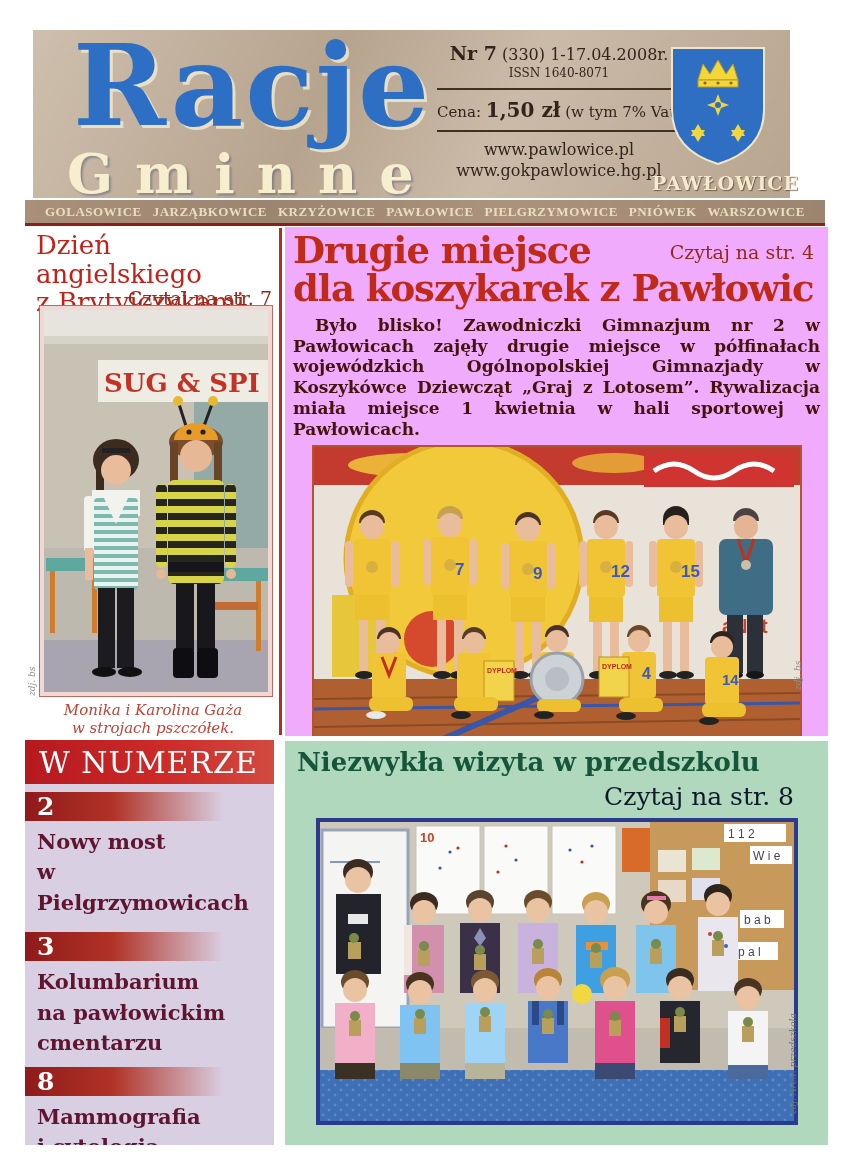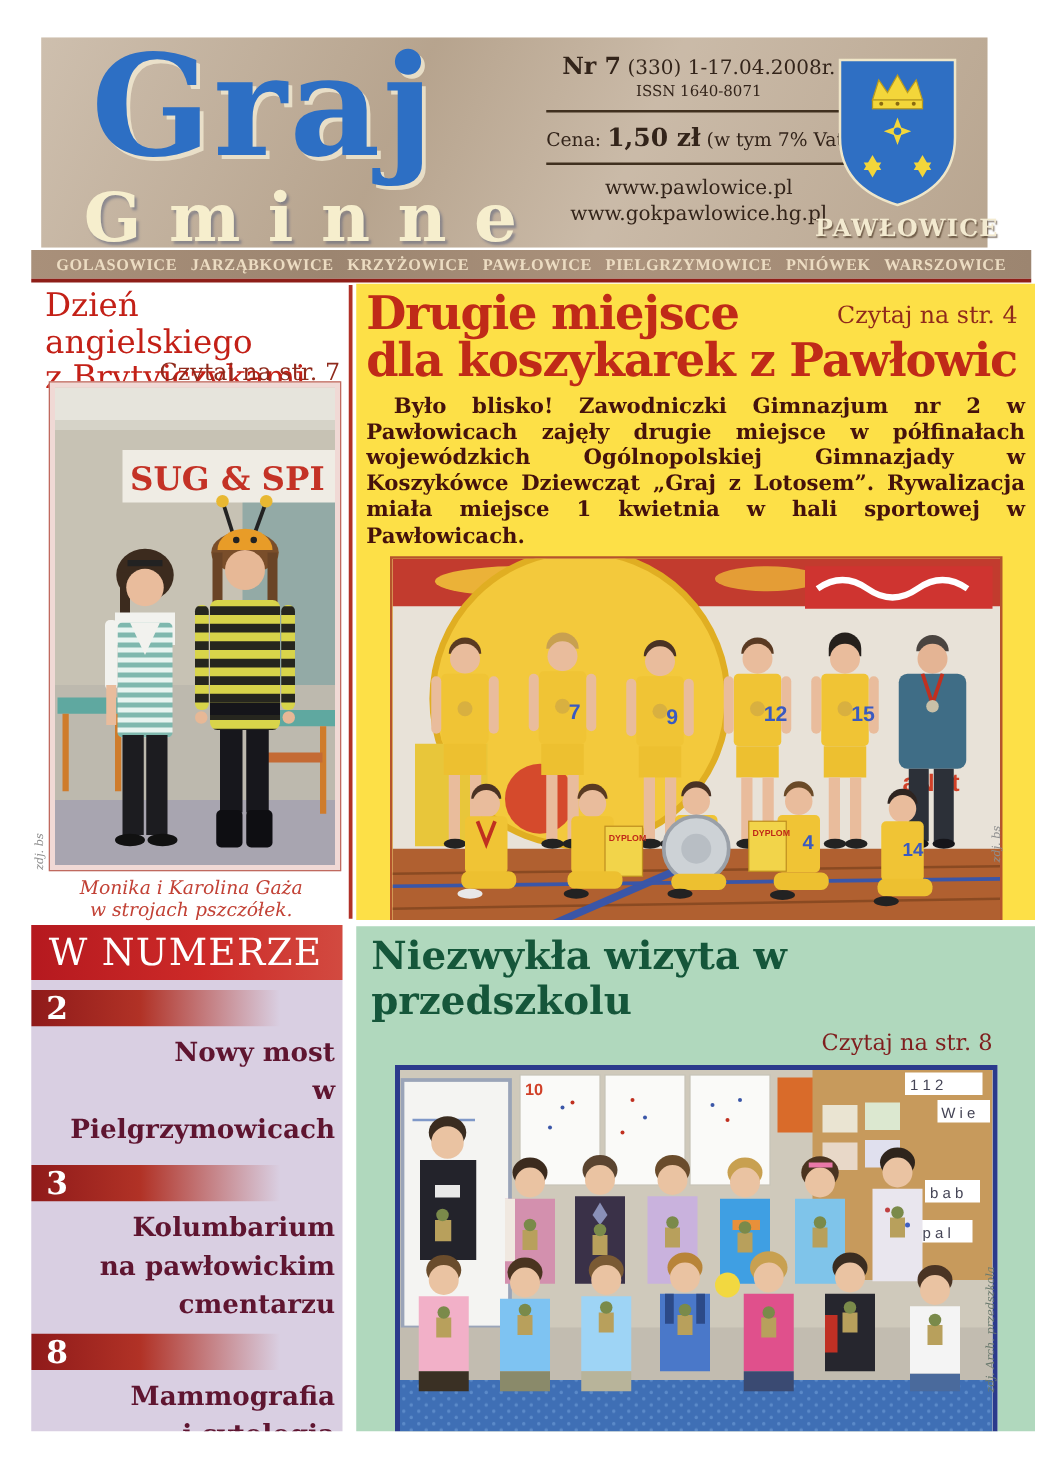--- a/index.html
+++ b/index.html
@@ -46,54 +46,54 @@
     font-style:italic;font-size:15px;color:#c24135;white-space:pre-line;line-height:1.2;}
 
   .wnumerze{position:absolute;left:25px;top:740px;width:249px;height:44px;box-sizing:border-box;
     background:linear-gradient(90deg,#b5191f,#cd2a28 55%,#d24a40);display:flex;align-items:center;padding-left:14px;}
   .wnumerze span{color:#fff;font-weight:normal;font-size:30px;letter-spacing:1px;}
   .sidebar-panel{position:absolute;left:25px;top:784px;width:249px;height:361px;background:#d9cfe2;overflow:hidden;}
   .num-bar{height:29px;line-height:29px;margin-top:8px;padding-left:12px;color:#fff;font-weight:bold;font-size:25px;
     background:linear-gradient(90deg,#8f1a1a,#b13226 35%,rgba(217,207,226,0) 80%);}
   .num-bar.nb2{margin-top:14px;} .num-bar.nb3{margin-top:8px;}
   .item-text{padding:6px 6px 0 12px;font-weight:bold;font-size:21px;color:#5f1530;
-    line-height:1.45;white-space:pre-line;text-align:right;}
+    line-height:1.45;white-space:pre-line;}
 
   
   .main-section{position:absolute;left:285px;top:227px;width:543px;height:509px;box-sizing:border-box;
-    background:#fde047;padding:4px 8px;overflow:hidden;}
+    background:#f0abfc;padding:4px 8px;overflow:hidden;}
   .main-head-row{display:flex;justify-content:space-between;align-items:flex-start;}
   .main-h1{font-size:37px;font-weight:bold;color:#c02a18;line-height:1.04;letter-spacing:-1px;}
   .czytaj4{margin-top:10px;padding-right:6px;white-space:nowrap;}
   .lead{margin-top:7px;font-size:17px;font-weight:bold;color:#45120c;text-align:justify;
     line-height:1.22;text-indent:22px;}
   .fig-basketball{margin:6px auto 0;width:490px;height:326px;box-sizing:border-box;border:2px solid #b5542c;}
   .fig-basketball svg{display:block;width:100%;height:100%;}
 
   
   .green-section{position:absolute;left:285px;top:741px;width:543px;height:404px;box-sizing:border-box;
     background:#b0d8bd;padding:6px 12px;overflow:hidden;}
-  .green-h1{font-size:31px;font-weight:bold;color:#15563a;letter-spacing:0px;}
-  .czytaj8{text-align:right;font-size:18px;color:#7f1d1d;margin-top:5px;padding-right:22px;}
+  .green-h1{font-size:26px;font-weight:bold;color:#15563a;letter-spacing:0px;}
+  .czytaj8{text-align:right;font-size:25px;color:#0f172a;margin-top:5px;padding-right:22px;}
   .fig-children{margin:7px auto 0;width:482px;height:307px;box-sizing:border-box;border:4px solid #2b3a8c;background:#fff;}
   .fig-children svg{display:block;width:100%;height:100%;}
 
   
   .credit{position:absolute;transform-origin:0 0;transform:rotate(-90deg);font-size:9px;
     color:#8f8f8f;font-style:italic;white-space:nowrap;}
   .credit.green{color:#6a7a6e;}
 </style>
 </head>
 <body>
 
 <div class="page">
 
   <header class="masthead">
     <div class="title-gminne">Gminne</div>
-    <div class="title-racje">Graj</div>
+    <div class="title-racje">Racje</div>
 
     <div class="mast-info">
       <div class="issue-line">
         <span class="nr">Nr 7</span>
         <span>(330) 1-17.04.2008r.</span>
       </div>
       <div class="issn-line">ISSN 1640-8071</div>
       <div class="mast-hr"></div>
       <div class="price-line">
         <span>Cena:</span>

